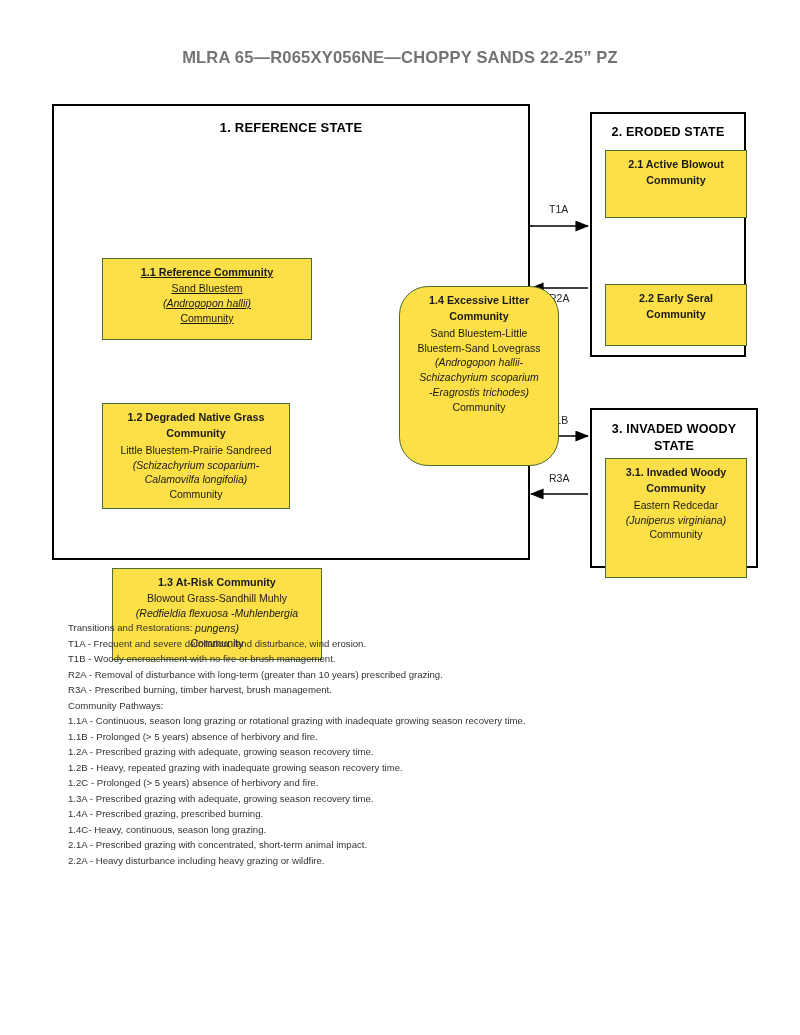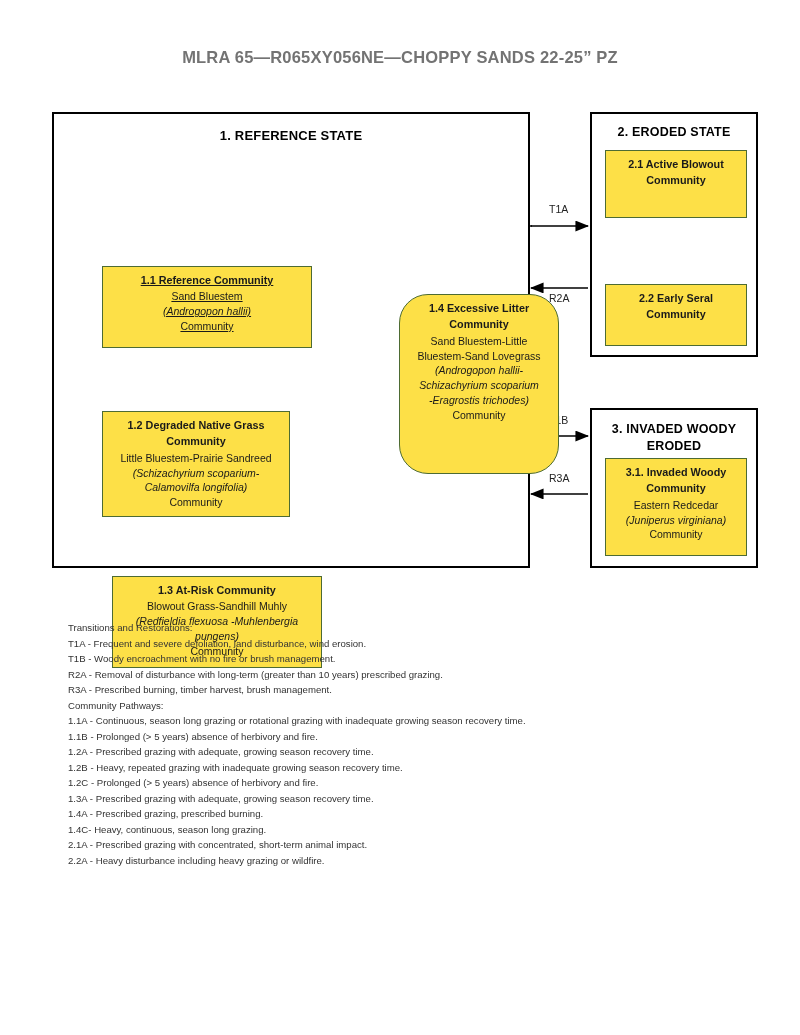--- a/index.html
+++ b/index.html
@@ -28,22 +28,22 @@
     color: #737373;
   }
 
   
   .state-frame {
     position: absolute;
     border: 2.5px solid #000;
     background: #fff;
     box-sizing: border-box;
   }
-  #state-reference { left: 52px;  top: 112px; width: 478px; height: 456px; }
-  #state-eroded    { left: 590px; top: 112px; width: 168px; height: 245px; }
+  #state-reference { left: 52px;  top: 104px; width: 478px; height: 456px; }
+  #state-eroded    { left: 590px; top: 112px; width: 156px; height: 245px; }
   #state-invaded   { left: 590px; top: 408px; width: 168px; height: 160px; }
 
   .state-title {
     position: absolute;
     left: 0;
     width: 100%;
     text-align: center;
     font-weight: bold;
     font-size: 12.5px;
     color: #000;
@@ -73,21 +73,21 @@
   }
   .community-box .cb-line { display: block; }
   .community-box .cb-sci { font-style: italic; display: block; }
 
   #box-1-1 { left: 48px;  top: 152px; width: 210px; height: 82px; text-decoration: underline; }
   #box-1-2 { left: 48px;  top: 297px; width: 188px; height: 106px; }
   #box-1-3 { left: 58px;  top: 462px; width: 210px; height: 92px; }
   #box-1-4 { left: 345px; top: 180px; width: 160px; height: 180px; border-radius: 29px; }
   #box-2-1 { left: 13px;  top: 36px;  width: 142px; height: 68px; }
   #box-2-2 { left: 13px;  top: 170px; width: 142px; height: 62px; }
-  #box-3-1 { left: 13px;  top: 48px;  width: 142px; height: 98px; }
+  #box-3-1 { left: 13px;  top: 48px;  width: 142px; height: 120px; }
 
   
   #arrow-layer {
     position: absolute;
     left: 0; top: 0;
     width: 800px; height: 1035px;
     pointer-events: none;
   }
   .arrow-label {
     position: absolute;
@@ -222,21 +222,21 @@
 
   <div class="community-box" id="box-2-2">
     <span class="cb-title">2.2 Early Seral</span>
     <span class="cb-title">Community</span>
   </div>
 </div>
 
 <div class="state-frame" id="state-invaded">
   <div class="state-title">
     <span>3. INVADED WOODY</span><br>
-    <span>ERODED</span>
+    <span>STATE</span>
   </div>
 
   <div class="community-box" id="box-3-1">
     <span class="cb-title">3.1. Invaded Woody</span>
     <span class="cb-title">Community</span>
     <span class="cb-line">Eastern Redcedar</span>
     <span class="cb-sci">(Juniperus virginiana)</span>
     <span class="cb-line">Community</span>
   </div>
 </div>

